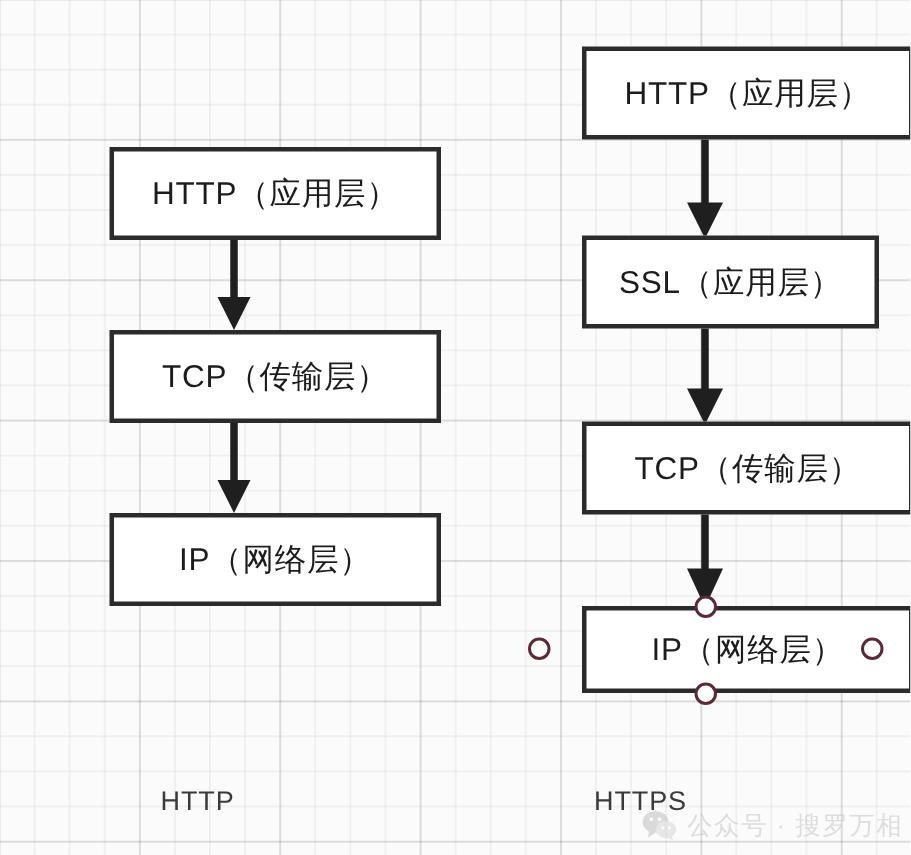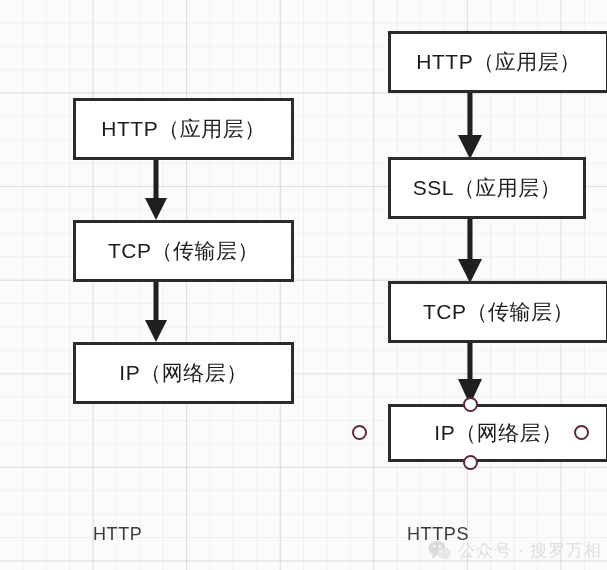--- a/index.html
+++ b/index.html
@@ -106,21 +106,21 @@
 
   <svg class="connector" style="left:140px; top:280px; width:32px; height:64px;" viewBox="0 0 32 64">
     <line x1="16" y1="0" x2="16" y2="44" stroke="#1f1f1f" stroke-width="5"></line>
     <polygon points="5,40 27,40 16,62" fill="#1f1f1f"></polygon>
   </svg>
 
   <div class="node" style="left:45px; top:342px; width:221px; height:62px;">
     <span>IP（网络层）</span>
   </div>
 
-  <div class="col-label" style="left:93px; top:524px;">
+  <div class="col-label" style="left:107px; top:524px;">
     <span>HTTP</span>
   </div>
 
   <div class="node" style="left:360px; top:31px; width:221px; height:62px;">
     <span>HTTP（应用层）</span>
   </div>
 
   <svg class="connector" style="left:454px; top:91px; width:32px; height:70px;" viewBox="0 0 32 70">
     <line x1="16" y1="0" x2="16" y2="48" stroke="#1f1f1f" stroke-width="5"></line>
     <polygon points="4,44 28,44 16,68" fill="#1f1f1f"></polygon>
@@ -146,21 +146,21 @@
 
   <div class="node" style="left:360px; top:404px; width:221px; height:58px;">
     <span>IP（网络层）</span>
   </div>
 
   <div class="handle" style="left:463px; top:397px;"></div>
   <div class="handle" style="left:574px; top:425px;"></div>
   <div class="handle" style="left:463px; top:455px;"></div>
   <div class="handle" style="left:352px; top:425px;"></div>
 
-  <div class="col-label" style="left:407px; top:524px;">
+  <div class="col-label" style="left:396px; top:524px;">
     <span>HTTPS</span>
   </div>
 
   <div class="watermark" style="left:428px; top:539px;">
     <svg class="wm-icon" width="24" height="21" viewBox="0 0 24 21">
       <ellipse cx="9" cy="8" rx="8.6" ry="7.2" fill="#b4b4b4"></ellipse>
       <polygon points="5,13 4,18.5 8.5,15.5" fill="#b4b4b4"></polygon>
       <circle cx="6.2" cy="6.2" r="1.25" fill="#ffffff"></circle>
       <circle cx="11.6" cy="6.2" r="1.25" fill="#ffffff"></circle>
       <ellipse cx="16" cy="13" rx="6.8" ry="5.7" fill="#cfcfcf"></ellipse>

